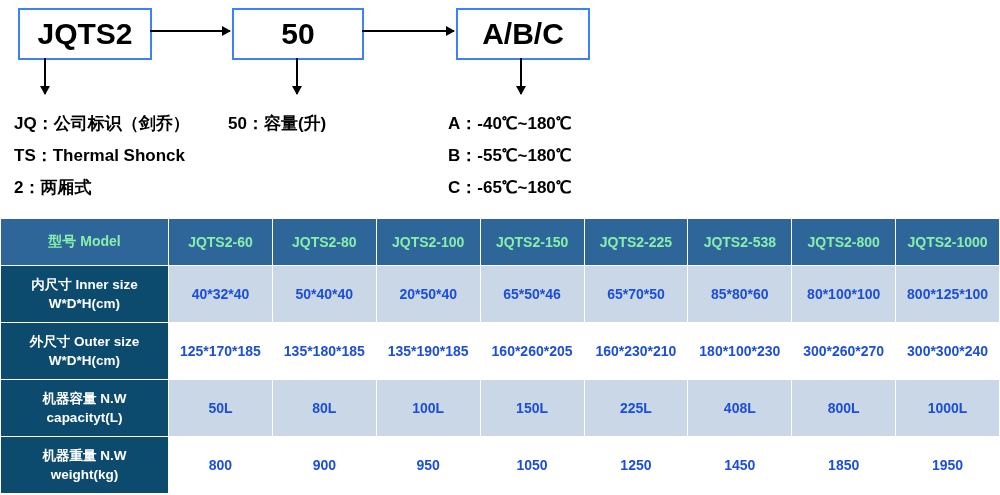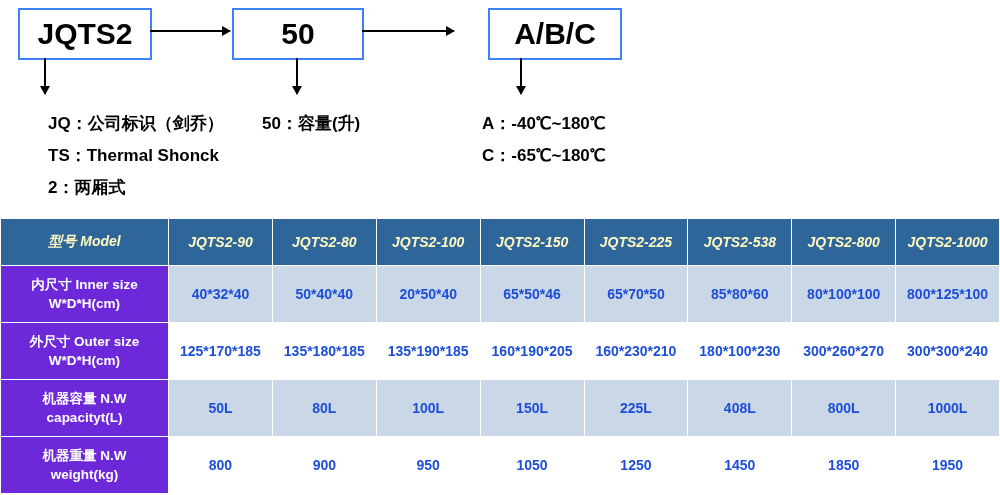--- a/index.html
+++ b/index.html
@@ -46,21 +46,20 @@
     width: 128px;
     height: 48px;
     font-size: 30px;
   }
   #box-temp {
     left: 456px;
     top: 8px;
     width: 130px;
     height: 48px;
     font-size: 30px;
-    margin-left: 32px;
   }
 
   
   .h-arrow {
     position: absolute;
     top: 30px;
     height: 2px;
     background: #000;
   }
   .h-arrow::after {
@@ -92,21 +91,20 @@
   }
   #varrow-1 { left: 44px; top: 58px; height: 36px; }
   #varrow-2 { left: 296px; top: 58px; height: 36px; }
   #varrow-3 { left: 520px; top: 58px; height: 36px; }
 
   .legend-col {
     position: absolute;
     font-size: 17px;
     font-weight: bold;
     line-height: 32px;
-    margin-left: 34px;
   }
   #legend-left  { left: 14px;  top: 108px; }
   #legend-mid   { left: 228px; top: 108px; }
   #legend-right { left: 448px; top: 108px; }
 
   .legend-line { white-space: nowrap; }
 
   
   #spec-table {
     position: absolute;
@@ -119,27 +117,26 @@
   }
   #spec-table td, #spec-table th {
     border: 1px solid #ffffff;
     text-align: center;
     vertical-align: middle;
     font-weight: bold;
     padding: 0;
   }
   #spec-table .hdr-cell {
     background: #2f6699;
-    color: #fef9c3;
+    color: #86efac;
     height: 46px;
     font-size: 14px;
-    font-style: italic;
   }
   #spec-table .row-label {
-    background: #6d28d9;
+    background: #0c4a6e;
     color: #ffffff;
     line-height: 19px;
     font-size: 13.5px;
     padding: 3px 2px;
   }
   #spec-table .val-cell {
     background: #ffffff;
     color: #1d4ed8;
     font-size: 14px;
   }
@@ -170,40 +167,41 @@
     <div class="legend-line">TS：Thermal Shonck</div>
     <div class="legend-line">2：两厢式</div>
   </div>
 
   <div class="legend-col" id="legend-mid">
     <div class="legend-line">50：容量(升)</div>
   </div>
 
   <div class="legend-col" id="legend-right">
     <div class="legend-line">A：-40℃~180℃</div>
+    <div class="legend-line">B：-55℃~180℃</div>
     <div class="legend-line">C：-65℃~180℃</div>
   </div>
 </div>
 
 <table id="spec-table">
   <colgroup>
     <col class="first-col">
     <col>
       <col>
       <col>
       <col>
       <col>
       <col>
       <col>
       <col>
   </colgroup>
   <thead>
     <tr>
       <th class="hdr-cell">型号 Model</th>
-      <th class="hdr-cell">JQTS2-90</th>
+      <th class="hdr-cell">JQTS2-60</th>
       <th class="hdr-cell">JQTS2-80</th>
       <th class="hdr-cell">JQTS2-100</th>
       <th class="hdr-cell">JQTS2-150</th>
       <th class="hdr-cell">JQTS2-225</th>
       <th class="hdr-cell">JQTS2-538</th>
       <th class="hdr-cell">JQTS2-800</th>
       <th class="hdr-cell">JQTS2-1000</th>
     </tr>
   </thead>
   <tbody>
@@ -222,21 +220,21 @@
       <td class="val-cell shaded">800*125*100</td>
     </tr>
     <tr class="row-body">
       <td class="row-label">
         <div>外尺寸 Outer size</div>
         <div>W*D*H(cm)</div>
       </td>
       <td class="val-cell">125*170*185</td>
       <td class="val-cell">135*180*185</td>
       <td class="val-cell">135*190*185</td>
-      <td class="val-cell">160*190*205</td>
+      <td class="val-cell">160*260*205</td>
       <td class="val-cell">160*230*210</td>
       <td class="val-cell">180*100*230</td>
       <td class="val-cell">300*260*270</td>
       <td class="val-cell">300*300*240</td>
     </tr>
     <tr class="row-body">
       <td class="row-label">
         <div>机器容量 N.W</div>
         <div>capacityt(L)</div>
       </td>

